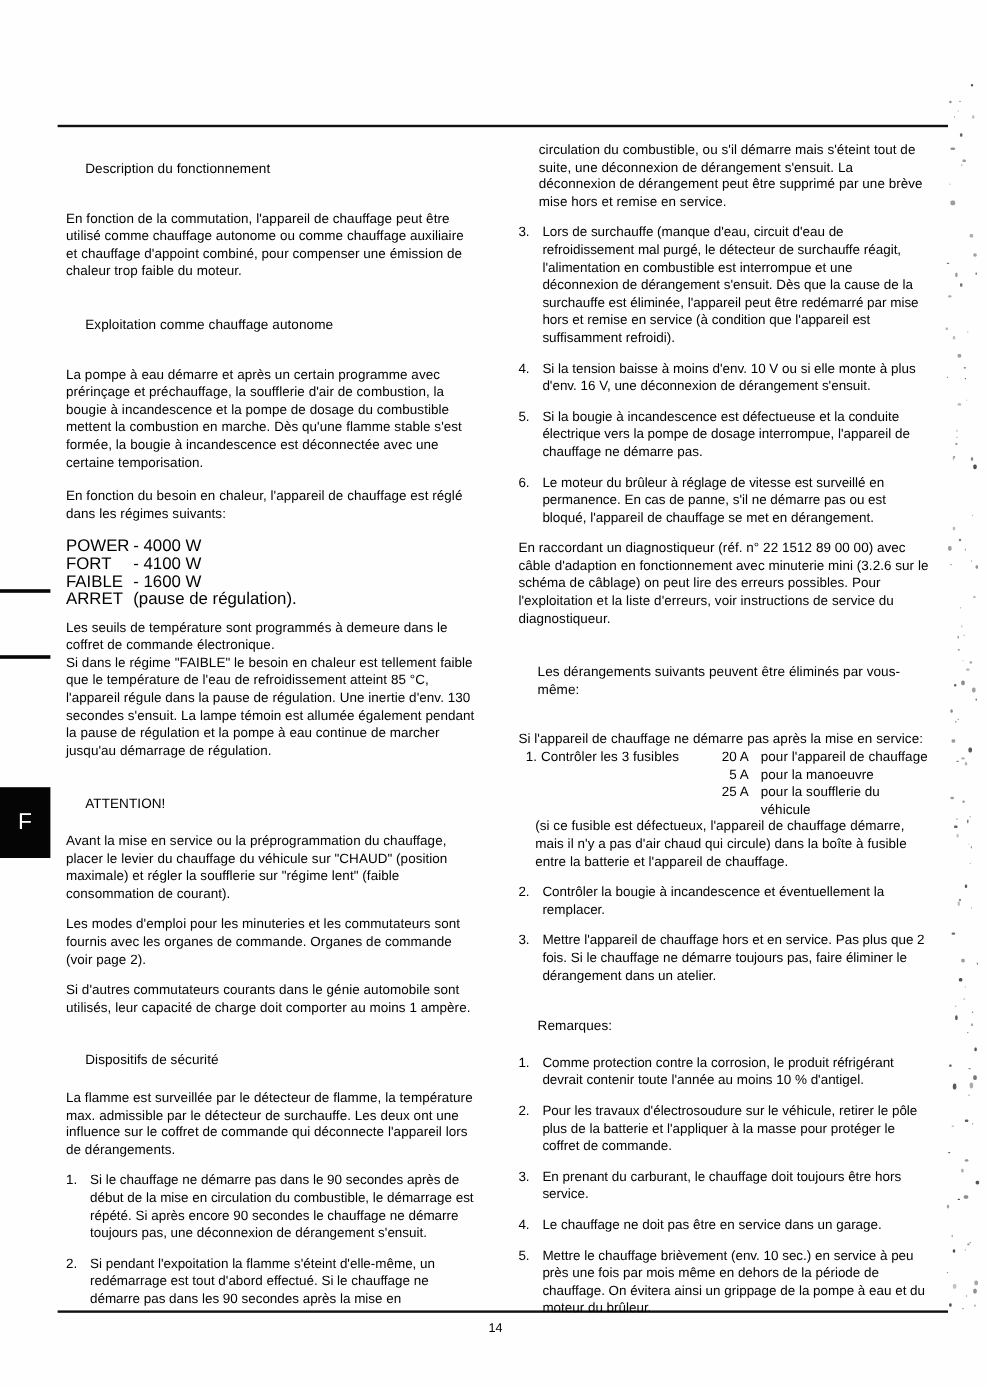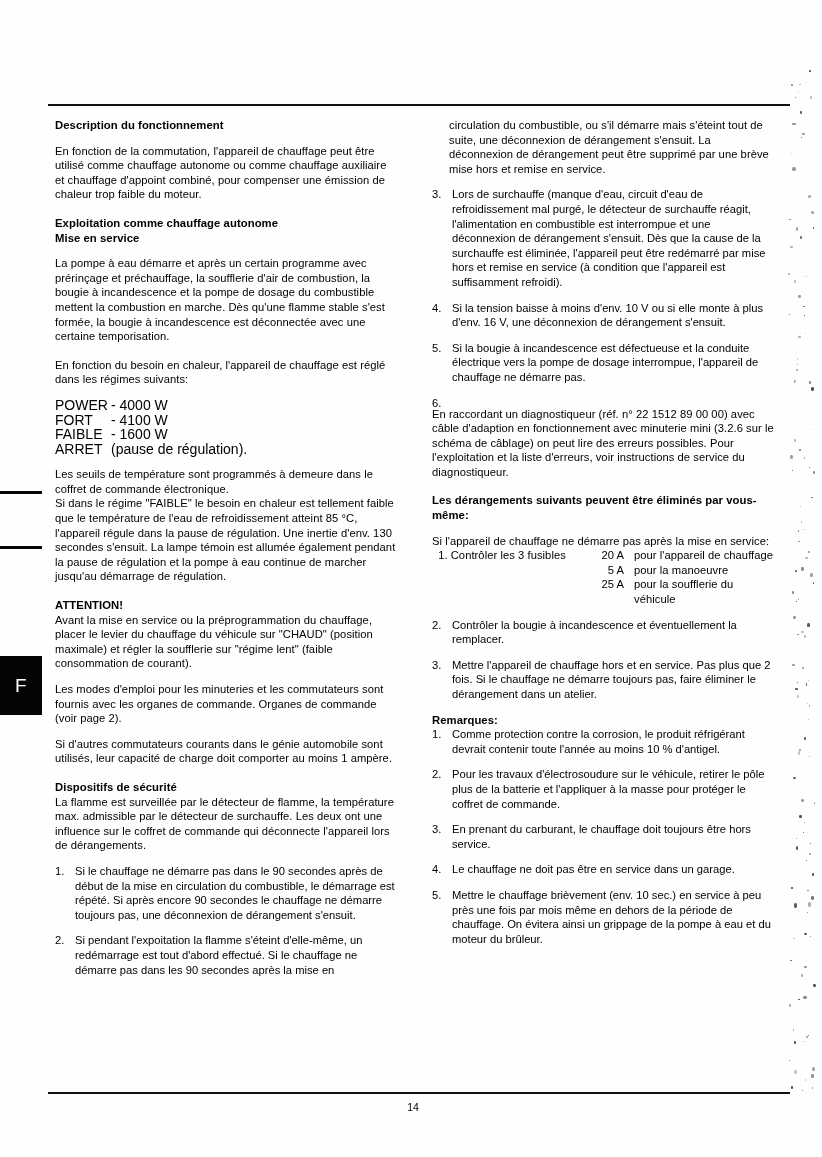--- a/index.html
+++ b/index.html
@@ -77,24 +77,24 @@
   .col-right { left: 432px; }
 
   .col p, .col div, .col h3 {
     font-size: 11.2px;
     line-height: 14.6px;
     margin: 0;
     letter-spacing: 0.005em;
   }
 
   h3.heading {
-    font-weight: bold;
+    font-weight: normal;
     font-size: 11.3px;
     line-height: 14.6px;
-    margin: 0;
+    margin: 16px;
   }
 
   .para { margin: 0; }
   .gap-lg { height: 14px; }
   .gap-md { height: 11px; }
 
   
   .numlist {
     margin: 0;
     padding: 0;
@@ -191,21 +191,20 @@
   </div>
 
   <div class="col col-left">
 
     <h3 class="heading">Description du fonctionnement</h3>
     <div class="gap-md"></div>
     <p class="para">En fonction de la commutation, l'appareil de chauffage peut être utilisé comme chauffage autonome ou comme chauffage auxiliaire et chauffage d'appoint combiné, pour compenser une émission de chaleur trop faible du moteur.</p>
 
     <div class="gap-lg"></div>
     <h3 class="heading">Exploitation comme chauffage autonome</h3>
-    <h3 class="heading">Mise en service</h3>
 
     <div class="gap-md"></div>
     <p class="para">La pompe à eau démarre et après un certain programme avec prérinçage et préchauffage, la soufflerie d'air de combustion, la bougie à incandescence et la pompe de dosage du combustible mettent la combustion en marche. Dès qu'une flamme stable s'est formée, la bougie à incandescence est déconnectée avec une certaine temporisation.</p>
 
     <div class="gap-lg"></div>
     <p class="para">En fonction du besoin en chaleur, l'appareil de chauffage est réglé dans les régimes suivants:</p>
 
     <div class="gap-md"></div>
     <table class="power-table">
       <tbody>
@@ -272,20 +271,21 @@
       <li>
         <span class="num">4.</span>
         <span>Si la tension baisse à moins d'env. 10 V ou si elle monte à plus d'env. 16 V, une déconnexion de dérangement s'ensuit.</span>
       </li>
       <li>
         <span class="num">5.</span>
         <span>Si la bougie à incandescence est défectueuse et la conduite électrique vers la pompe de dosage interrompue, l'appareil de chauffage ne démarre pas.</span>
       </li>
       <li>
         <span class="num">6.</span>
+        <span>Le moteur du brûleur à réglage de vitesse est surveillé en permanence. En cas de panne, s'il ne démarre pas ou est bloqué, l'appareil de chauffage se met en dérangement.</span>
       </li>
     </ul>
 
     <div class="gap-md"></div>
     <p class="para">En raccordant un diagnostiqueur (réf. n° 22 1512 89 00 00) avec câble d'adaption en fonctionnement avec minuterie mini (3.2.6 sur le schéma de câblage) on peut lire des erreurs possibles. Pour l'exploitation et la liste d'erreurs, voir instructions de service du diagnostiqueur.</p>
 
     <div class="gap-lg"></div>
     <h3 class="heading">Les dérangements suivants peuvent être éliminés par vous-même:</h3>
 
     <div class="gap-md"></div>
@@ -302,20 +302,21 @@
           <tr>
             <td class="c-amp">5 A</td>
             <td class="c-desc">pour la manoeuvre</td>
           </tr>
           <tr>
             <td class="c-amp">25 A</td>
             <td class="c-desc">pour la soufflerie du véhicule</td>
           </tr>
         </tbody>
       </table>
+      <div class="fuse-note">(si ce fusible est défectueux, l'appareil de chauffage démarre, mais il n'y a pas d'air chaud qui circule) dans la boîte à fusible entre la batterie et l'appareil de chauffage.</div>
     </div>
 
     <div class="gap-md"></div>
     <ul class="numlist indent-a">
       <li>
         <span class="num">2.</span>
         <span>Contrôler la bougie à incandescence et éventuellement la remplacer.</span>
       </li>
       <li>
         <span class="num">3.</span>

